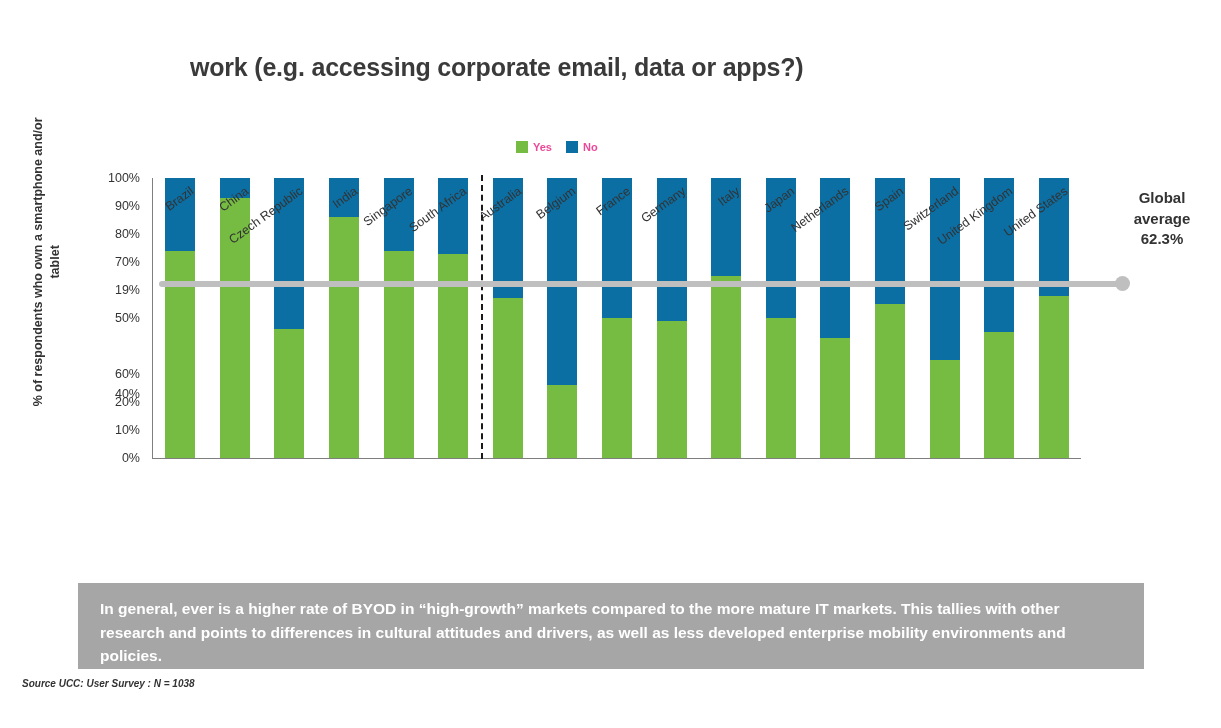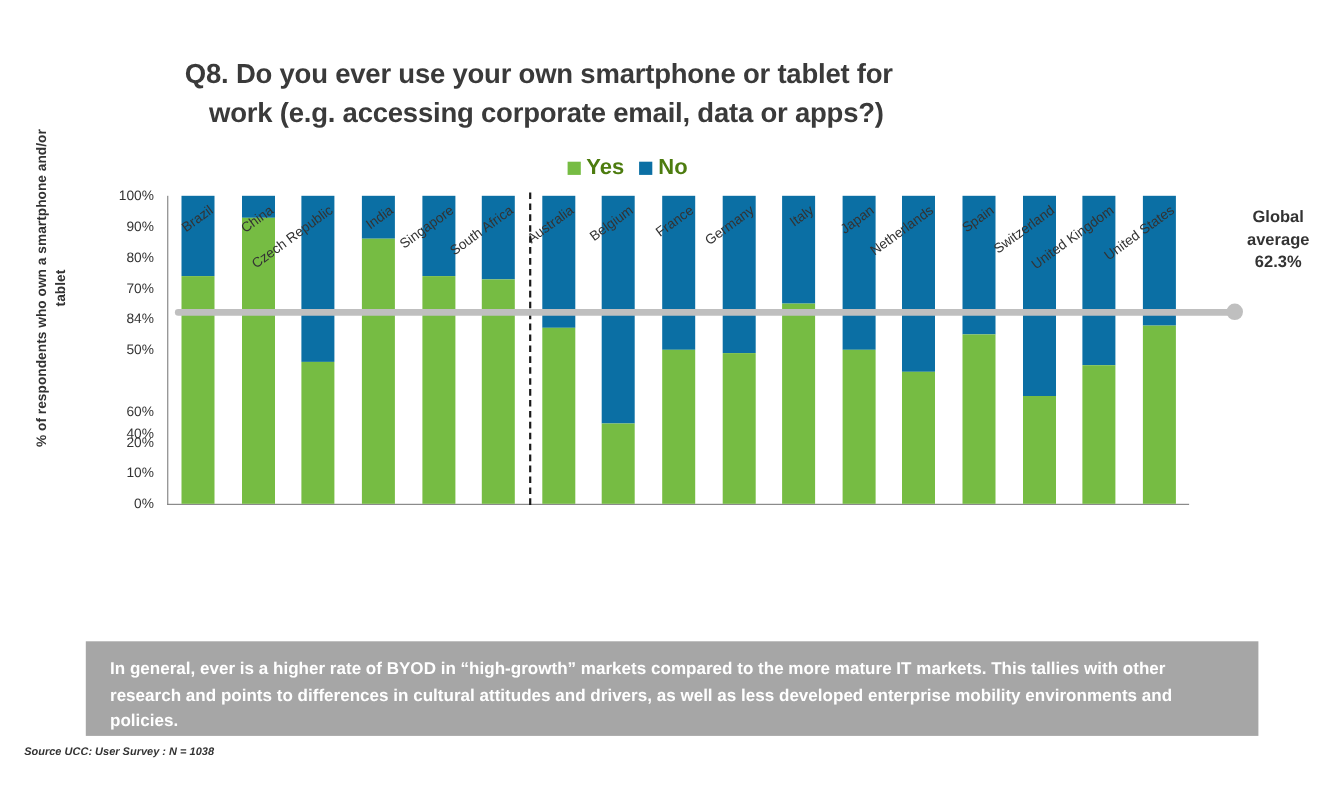--- a/index.html
+++ b/index.html
@@ -31,23 +31,23 @@
   .title-line2 { padding-left: 22px; }
 
   
   .legend {
     position: absolute;
     left: 516px;
     top: 141px;
     display: flex;
     align-items: flex-end;
     gap: 14px;
-    font-size: 20px;
-    font-weight: bold;
-    color: #4d7c0f;
+    font-size: 11px;
+    font-weight: bold;
+    color: #ec4899;
   }
   .legend-entry { display: flex; align-items: center; gap: 5px; }
   .legend-swatch { width: 12px; height: 12px; display: inline-block; }
 
   
   .chart-wrap {
     position: absolute;
     left: 0;
     top: 0;
     width: 1221px;
@@ -174,21 +174,20 @@
     font-size: 10px;
     font-weight: bold;
     font-style: italic;
     color: #333;
   }
 </style>
 </head>
 <body>
 
 <div class="title-block">
-  <div>Q8. Do you ever use your own smartphone or tablet for</div>
   <div class="title-line2">work (e.g. accessing corporate email, data or apps?)</div>
 </div>
 
 <div class="legend">
   <div class="legend-entry">
     <span class="legend-swatch" style="background:#76bc43"></span>
     <span>Yes</span>
   </div>
   <div class="legend-entry">
     <span class="legend-swatch" style="background:#0b6fa4"></span>
@@ -196,21 +195,21 @@
   </div>
 </div>
 
 <div class="chart-wrap">
   <div class="y-axis-title">% of respondents who own a smartphone and/or tablet</div>
   <div class="y-labels" id="y-labels">
       <div class="y-label" style="top: 8px;">100%</div>
       <div class="y-label" style="top: 36px;">90%</div>
       <div class="y-label" style="top: 64px;">80%</div>
       <div class="y-label" style="top: 92px;">70%</div>
-      <div class="y-label" style="top: 120px;">84%</div>
+      <div class="y-label" style="top: 120px;">19%</div>
       <div class="y-label" style="top: 148px;">50%</div>
       <div class="y-label" style="top: 176px; margin-top: 48px;">40%</div>
       <div class="y-label" style="top: 204px;">60%</div>
       <div class="y-label" style="top: 232px;">20%</div>
       <div class="y-label" style="top: 260px;">10%</div>
       <div class="y-label" style="top: 288px;">0%</div>
     </div>
   <div class="plot" id="plot">
     <div class="bars" id="bars">
         <div class="bar-group" style="left: 12.2941px; width: 30px;">

